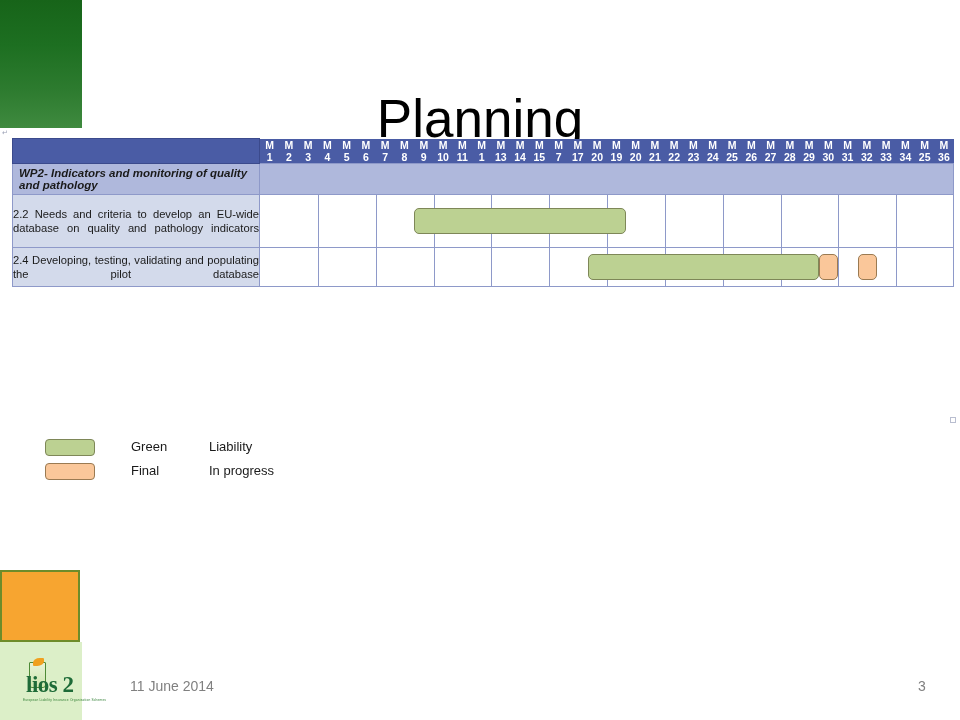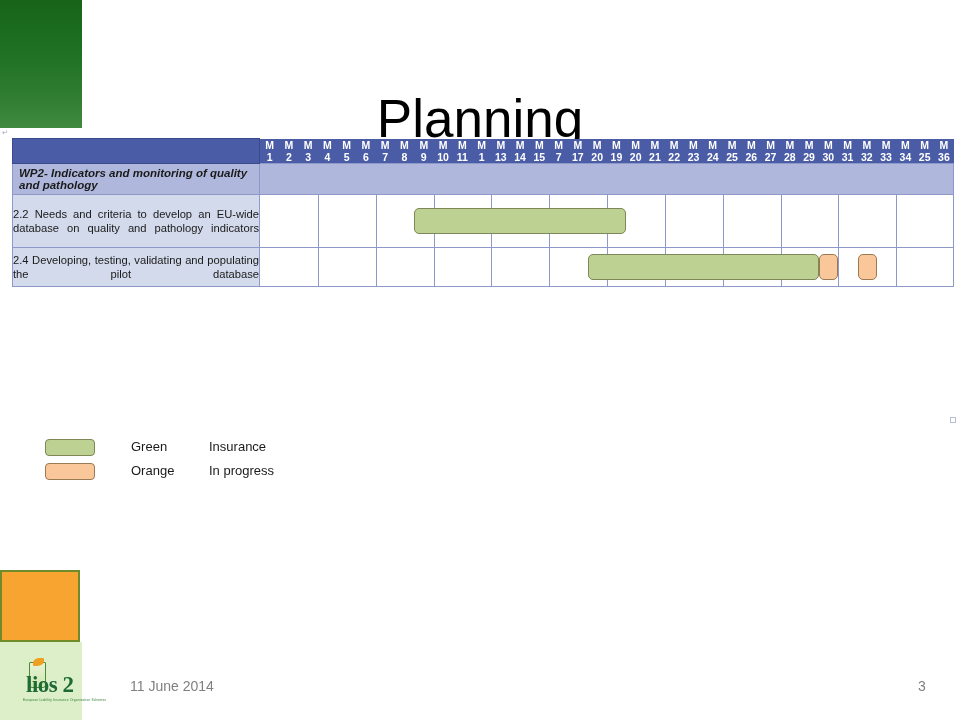--- a/index.html
+++ b/index.html
@@ -421,25 +421,25 @@
       </tbody>
   </table>
 
   <div class="artifact-br"></div>
 
   <div class="legend">
     <div id="legend-rows">
         <div class="legend-row">
           <div class="legend-swatch sw-green"></div>
           <div class="legend-name">Green</div>
-          <div class="legend-desc">Insurance</div>
+          <div class="legend-desc">Liability</div>
         </div>
         <div class="legend-row">
           <div class="legend-swatch sw-orange"></div>
-          <div class="legend-name">Orange</div>
+          <div class="legend-name">Final</div>
           <div class="legend-desc">In progress</div>
         </div>
       </div>
   </div>
 
   <div class="deco-orange"></div>
   <div class="deco-lightgreen"></div>
 
   <div class="logo-wrap">
     <div class="logo-mark"></div>

